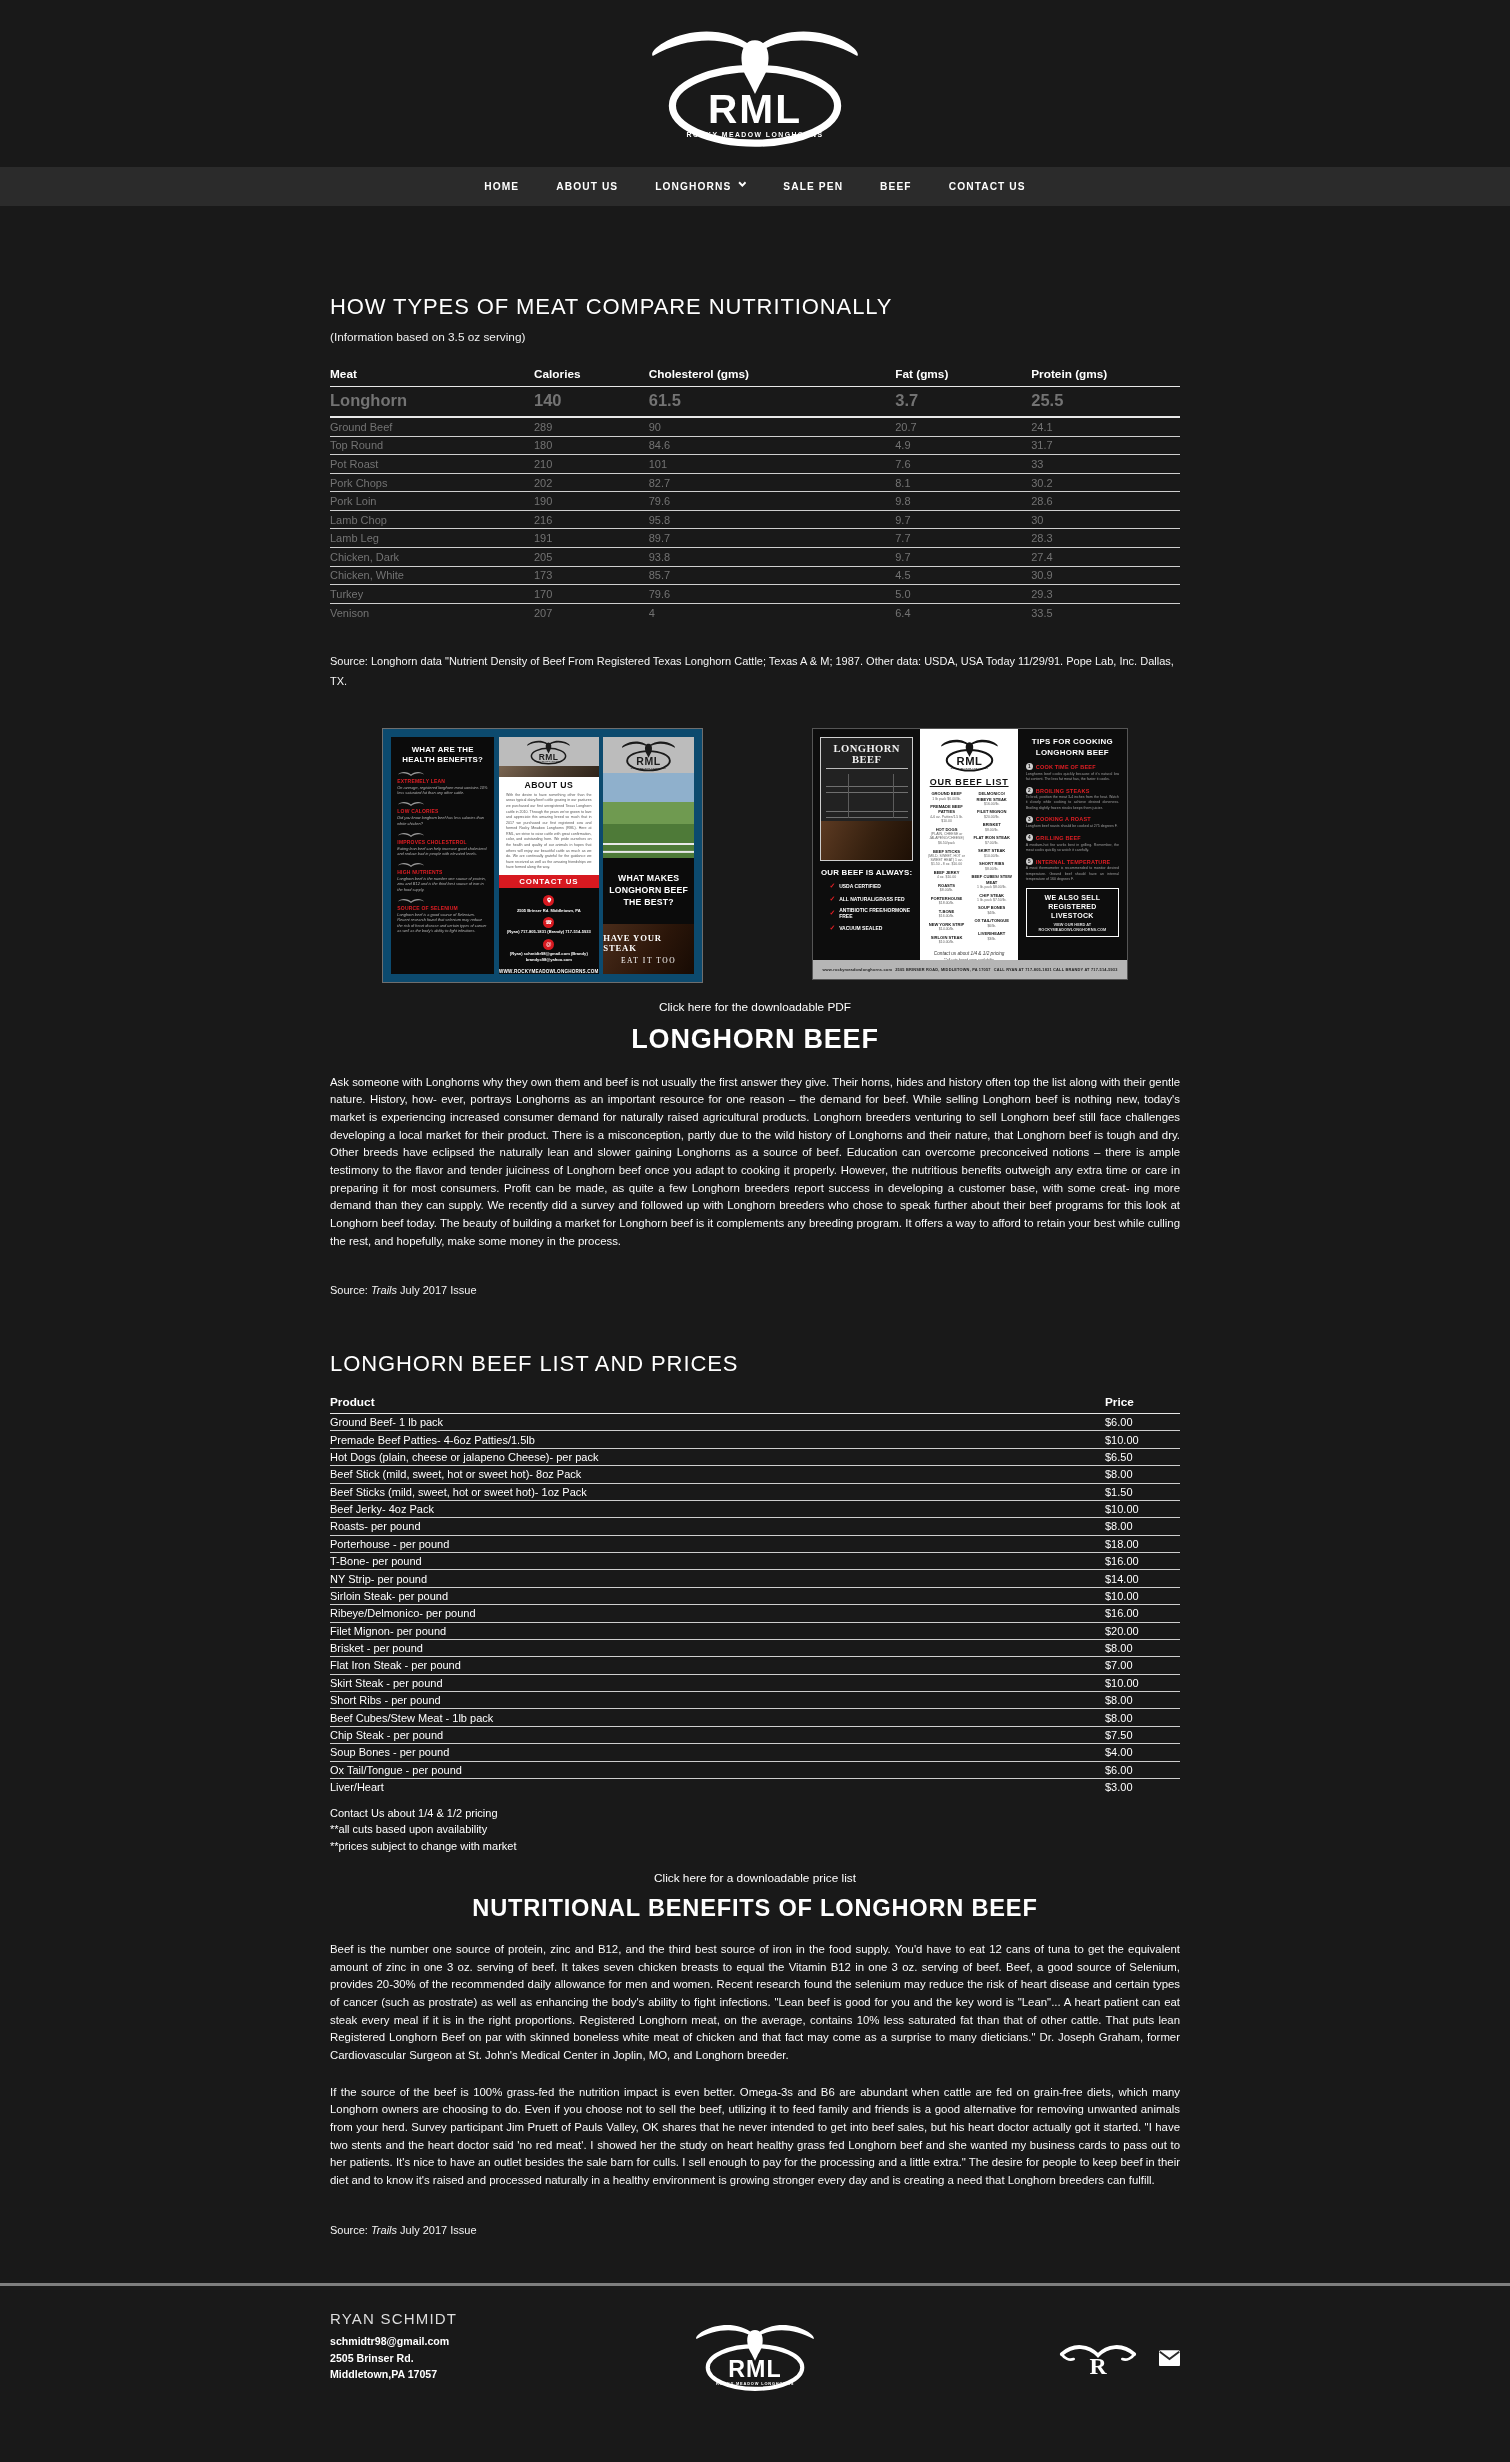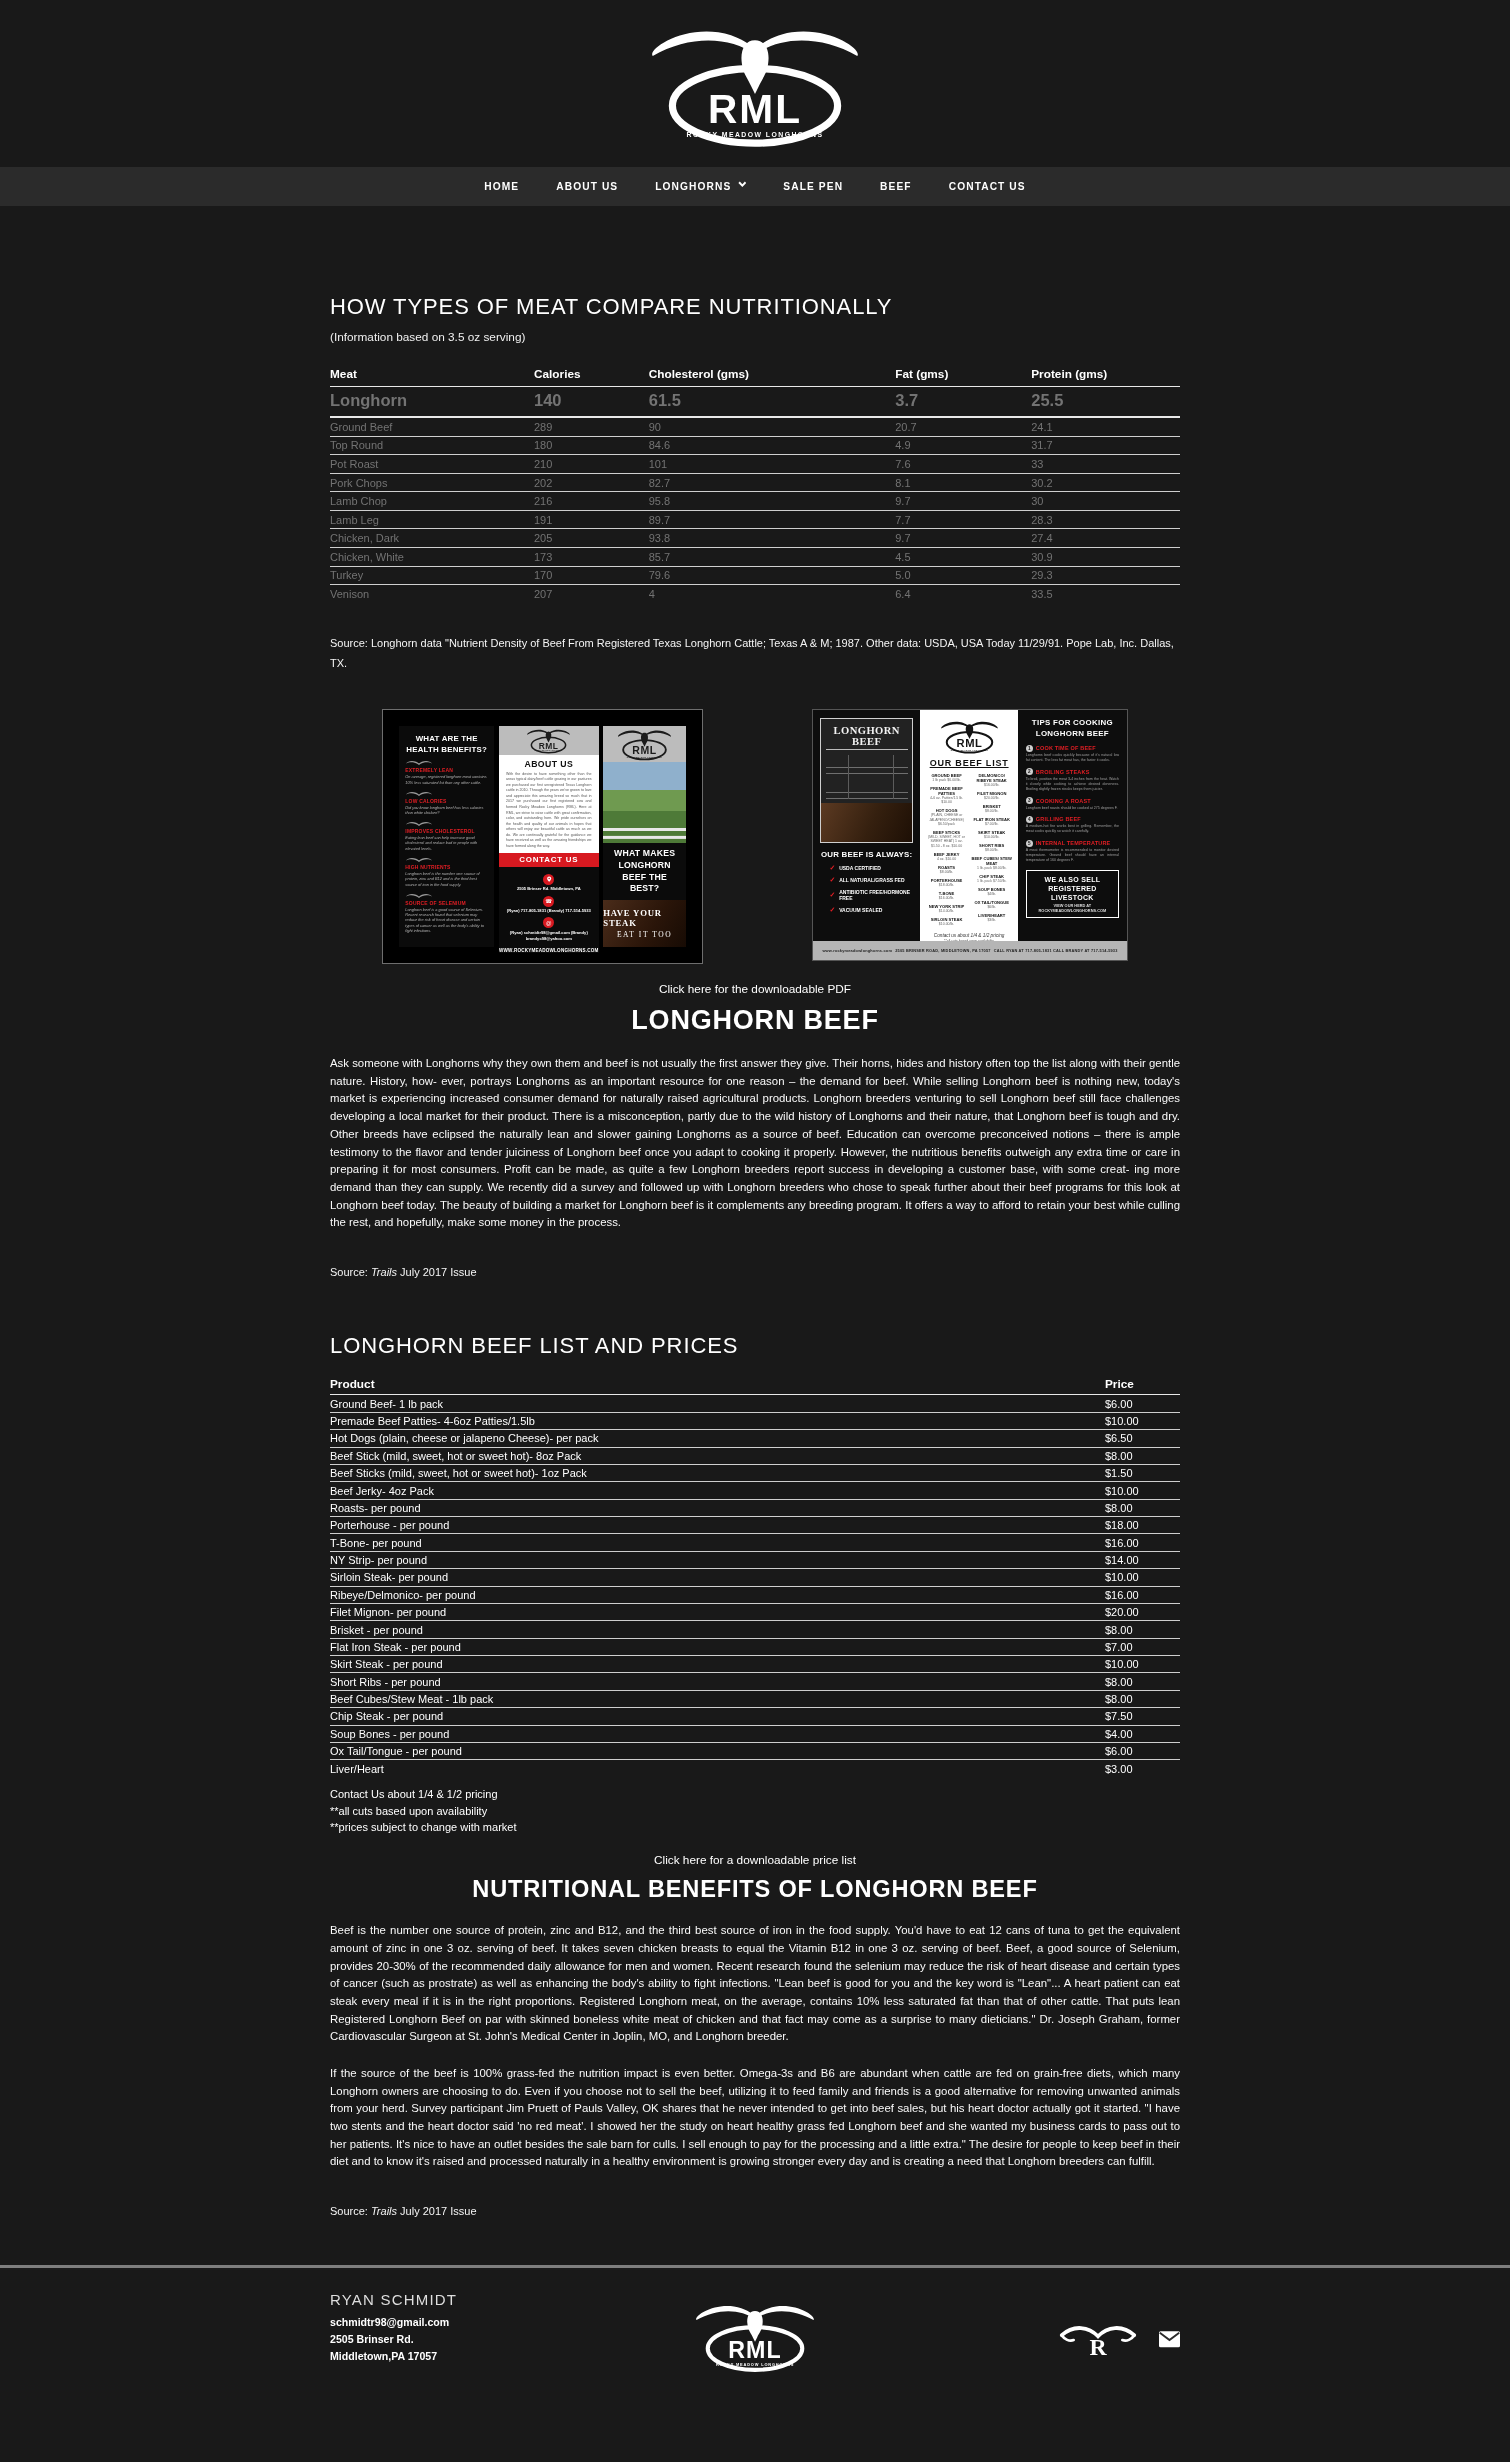--- a/index.html
+++ b/index.html
@@ -26,21 +26,21 @@
   .ntable tbody tr:last-child td{border-bottom:none;}
   
   .prices-title{margin-top:50px;}
   .ptable{width:100%;border-collapse:collapse;margin-top:14px;}
   .ptable th{text-align:left;font-size:11.8px;font-weight:700;padding:3.9px 0;border-bottom:1.6px solid #e8e8e8;}
   .ptable td{font-size:11px;padding:2.2px 0;border-bottom:0.8px solid #cfcfcf;}
   .ptable tbody tr:last-child td{border-bottom:none;}
   .notes{font-size:11px;line-height:1.5;margin-top:9.4px;}
   
   .brochures{display:flex;justify-content:center;gap:109px;margin-top:36px;}
-  .b1{width:321px;height:255px;background:#000000;border:0.8px solid #6e6e6e;display:flex;padding:16px;gap:4.7px;box-sizing:border-box;}
+  .b1{width:321px;height:255px;background:#0c4a6e;border:0.8px solid #6e6e6e;display:flex;padding:8px;gap:4.7px;box-sizing:border-box;}
   .b1-left{flex:1.02;background:#0b0b0b;padding:7.9px 6.3px;box-sizing:border-box;}
   .b1-title{font-size:7.9px;font-weight:700;text-align:center;line-height:1.3;letter-spacing:0.2px;}
   .b1-item{margin-top:5.5px;}
   .bi-horn{display:block;width:28px;height:6.3px;margin:0 0 0.8px;}
   .bi-head{color:#e31e24;font-size:5px;font-weight:700;letter-spacing:0.2px;}
   .bi-text{color:#b5b5b5;font-size:3.9px;line-height:1.4;font-style:italic;margin-top:0.8px;}
   .b1-mid{flex:1.1;display:flex;flex-direction:column;background:#fff;}
   .graytop{height:42px;background:#bcbcbc;display:flex;align-items:center;justify-content:center;}
   .photo{height:50px;background:linear-gradient(135deg,#7a6551,#4a3c2e 55%,#2e241a);}
   .about-t{color:#111;font-weight:700;font-size:8.7px;text-align:center;margin:3.9px 0 2.4px;letter-spacing:0.4px;}
@@ -191,20 +191,27 @@
             <td>33</td>
           </tr>
           <tr>
             <td>Pork Chops</td>
             <td>202</td>
             <td>82.7</td>
             <td>8.1</td>
             <td>30.2</td>
           </tr>
           <tr>
+            <td>Pork Loin</td>
+            <td>190</td>
+            <td>79.6</td>
+            <td>9.8</td>
+            <td>28.6</td>
+          </tr>
+          <tr>
             <td>Lamb Chop</td>
             <td>216</td>
             <td>95.8</td>
             <td>9.7</td>
             <td>30</td>
           </tr>
           <tr>
             <td>Lamb Leg</td>
             <td>191</td>
             <td>89.7</td>

